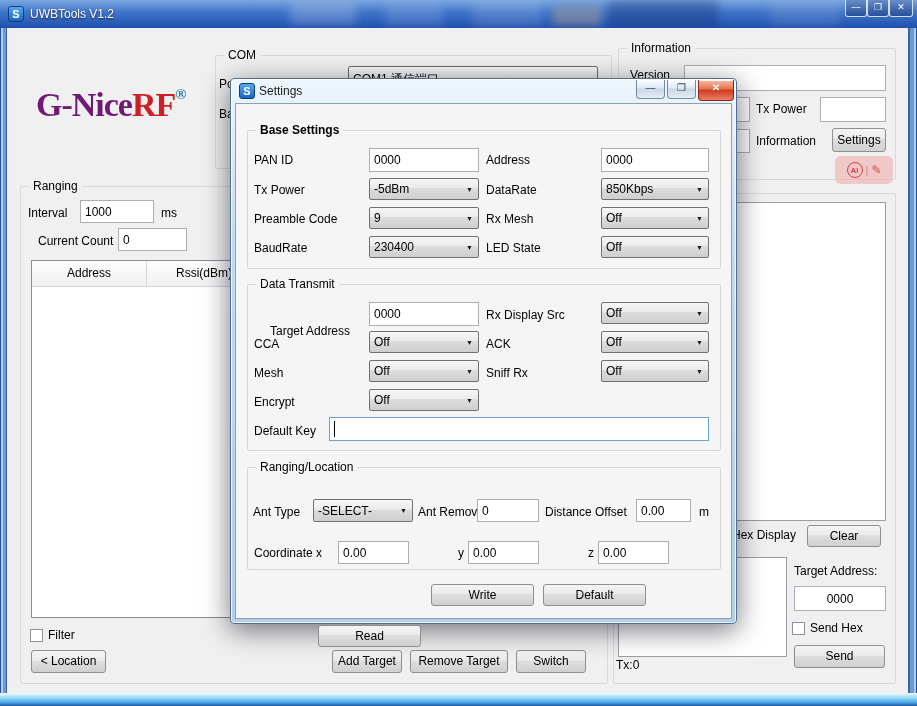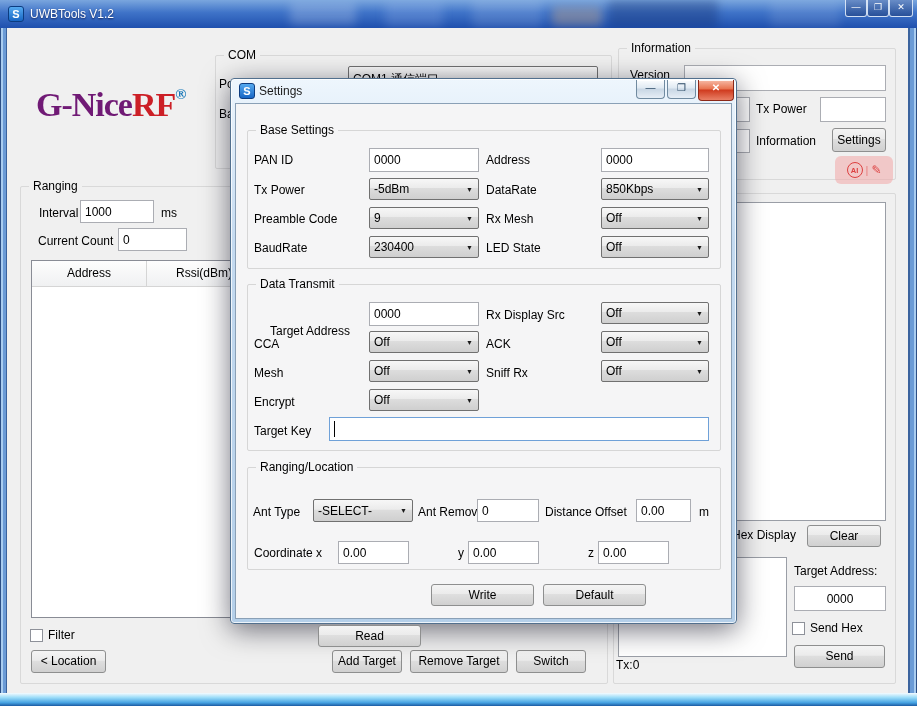--- a/index.html
+++ b/index.html
@@ -110,21 +110,21 @@
   <input class="tinput" style="left: 640px; top: 97px; width: 110px; height: 25px;">
   <div class="lbl" style="left:756px;top:102px;">Tx Power</div>
   <input class="tinput" style="left: 820px; top: 97px; width: 66px; height: 25px;">
   <input class="tinput" style="left: 640px; top: 129px; width: 110px; height: 24px;">
   <div class="lbl" style="left:756px;top:134px;">Information</div>
   <div class="btn" style="left:832px;top:128px;width:54px;height:24px;line-height:22px;">Settings</div>
 
   <div class="group" style="left:20px;top:186px;width:586px;height:496px;">
     <span class="group-label">Ranging</span>
   </div>
-  <div class="lbl" style="left:39px;top:206px;">Interval</div>
+  <div class="lbl" style="left:28px;top:206px;">Interval</div>
   <input class="tinput" style="left: 80px; top: 200px; width: 74px; height: 23px;" value="1000">
   <div class="lbl" style="left:161px;top:206px;">ms</div>
   <div class="lbl" style="left:38px;top:234px;">Current Count</div>
   <input class="tinput" style="left: 118px; top: 228px; width: 69px; height: 23px;" value="0">
   <div class="rtable">
     <div class="rt-head">
       <div class="rt-th">Address</div>
       <div class="rt-th">Rssi(dBm)</div>
     </div>
   </div>
@@ -150,21 +150,21 @@
 
   <div class="dialog">
     <div class="app-icon" style="left:8px;top:4px;">S</div>
     <div class="dlg-title">Settings</div>
     <div class="dcap" style="left:405px;width:29px;"><span>—</span></div>
     <div class="dcap" style="left:436px;width:29px;"><span>❐</span></div>
     <div class="dcap close" style="left:467px;width:36px;"><span>✕</span></div>
 
     <div class="dlg-content"></div>
 
-    <div class="group" style="left:16px;top:51px;width:472px;height:137px;border-color:#d6d6d6;">
+    <div class="group" style="left:16px;top:51px;width:472px;height:137px;border-color:#d6d6d6;font-weight:bold;">
       <span class="group-label" style="background:#f5f5f6;">Base Settings</span>
     </div>
     <div class="lbl" style="left:23px;top:74px;">PAN ID</div>
     <input class="tinput" style="left: 138px; top: 69px; width: 110px; height: 24px;" value="0000">
     <div class="lbl" style="left:255px;top:74px;">Address</div>
     <input class="tinput" style="left: 370px; top: 69px; width: 108px; height: 24px;" value="0000">
 
     <div class="lbl" style="left:23px;top:104px;">Tx Power</div>
     <div class="combo" style="left:138px;top:99px;width:110px;height:22px;">
         <span>-5dBm</span>
@@ -230,21 +230,21 @@
         <span>Off</span>
         <span class="arr">▼</span>
       </div>
 
     <div class="lbl" style="left:23px;top:316px;">Encrypt</div>
     <div class="combo" style="left:138px;top:310px;width:110px;height:22px;">
         <span>Off</span>
         <span class="arr">▼</span>
       </div>
 
-    <div class="lbl" style="left:23px;top:345px;">Target Key</div>
+    <div class="lbl" style="left:23px;top:345px;">Default Key</div>
     <input class="tinput" style="left: 98px; top: 338px; width: 380px; height: 24px; border-color: rgb(111, 161, 216);" value="">
     <div class="caret" style="left:103px;top:342px;"></div>
 
     <div class="group" style="left:16px;top:388px;width:472px;height:101px;border-color:#d6d6d6;">
       <span class="group-label" style="background:#f5f5f6;">Ranging/Location</span>
     </div>
     <div class="lbl" style="left:22px;top:426px;">Ant Type</div>
     <div class="combo" style="left:82px;top:420px;width:100px;height:23px;">
         <span>-SELECT-</span>
         <span class="arr">▼</span>

